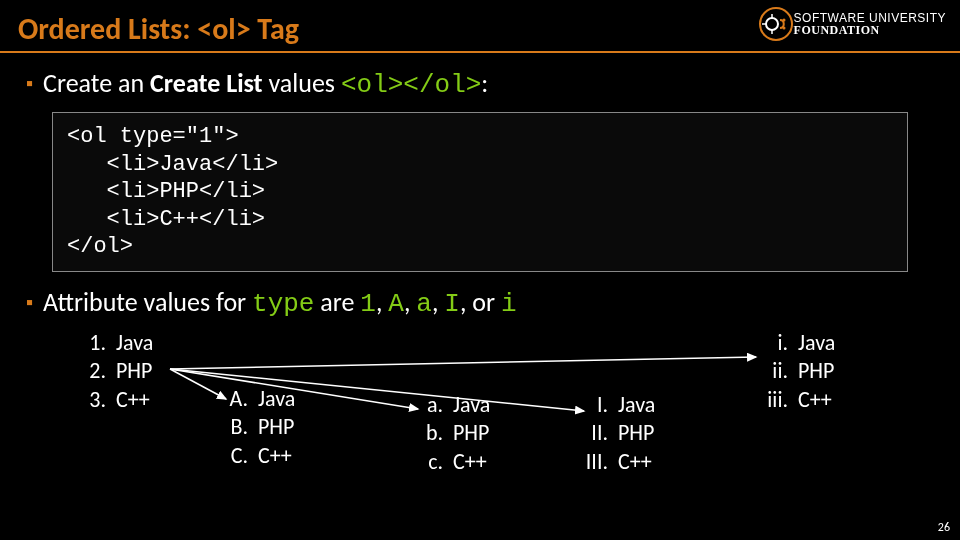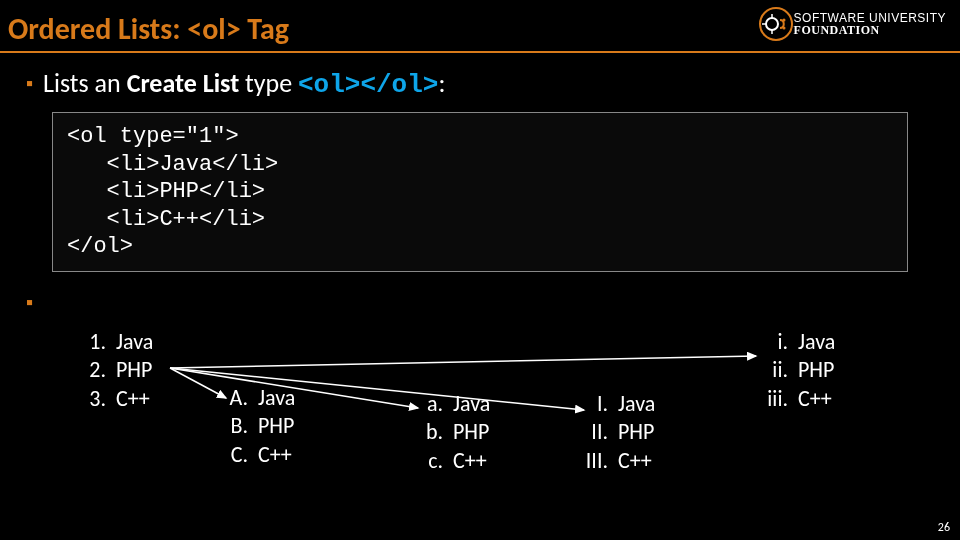--- a/index.html
+++ b/index.html
@@ -6,21 +6,21 @@
   body {
     width: 960px;
     height: 540px;
     background: #000;
     font-family: Calibri, 'Segoe UI', Arial, sans-serif;
     color: #fff;
     position: relative;
     overflow: hidden;
   }
   .title {
-    padding: 10px 18px 4px 8px;
+    padding: 10px 18px 4px 18px;
     color: #d87a1a;
     font-size: 30px;
     font-weight: 700;
   }
   .title-rule {
     border: none;
     border-top: 2px solid #d87a1a;
     margin: 0 0 10px 0;
   }
   .logo {
@@ -43,22 +43,22 @@
     display: flex;
     align-items: flex-start;
     gap: 10px;
     padding: 4px 26px;
     font-size: 26px;
     color: #fff;
   }
   .bullet-glyph { color: #d87a1a; font-size: 20px; line-height: 32px; }
   .code-inline {
     font-family: Consolas, 'Courier New', monospace;
-    color: #0ea5e9;
-    font-weight: 700;
+    color: #84cc16;
+    font-weight: 400;
   }
   .code-box {
     margin: 8px 52px 10px 52px;
     border: 1px solid #888;
     background: #0a0a0a;
     padding: 10px 14px;
     font-family: Consolas, 'Courier New', monospace;
     font-size: 22px;
     line-height: 1.25;
     white-space: pre;
@@ -115,32 +115,35 @@
     <div class="line2">FOUNDATION</div>
   </div>
 </div>
 
 <div class="title">Ordered Lists: &lt;ol&gt; Tag</div>
 <hr class="title-rule">
 
 <div class="bullet-row">
   <span class="bullet-glyph">▪</span>
   <span>
-    <span>Lists an </span><b>Create List</b><span> type </span><span class="code-inline">&lt;ol&gt;&lt;/ol&gt;</span><span>:</span>
+    <span>Create an </span><b>Create List</b><span> values </span><span class="code-inline">&lt;ol&gt;&lt;/ol&gt;</span><span>:</span>
   </span>
 </div>
 
 <div class="code-box"><span>&lt;ol type="1"&gt;</span>
 <span>   &lt;li&gt;Java&lt;/li&gt;</span>
 <span>   &lt;li&gt;PHP&lt;/li&gt;</span>
 <span>   &lt;li&gt;C++&lt;/li&gt;</span>
 <span>&lt;/ol&gt;</span></div>
 
 <div class="bullet-row">
   <span class="bullet-glyph">▪</span>
+  <span>
+    <span>Attribute values for </span><span class="code-inline">type</span><span> are </span><span class="code-inline">1</span><span>, </span><span class="code-inline">A</span><span>, </span><span class="code-inline">a</span><span>, </span><span class="code-inline">I</span><span>, or </span><span class="code-inline">i</span>
+  </span>
 </div>
 
 <div class="examples">
 
   <svg class="arrows" width="960" height="200">
     <defs>
       <marker id="ah" markerWidth="8" markerHeight="8" refX="6" refY="3" orient="auto">
         <path d="M0,0 L7,3 L0,6 Z" fill="#fff"></path>
       </marker>
     </defs>

